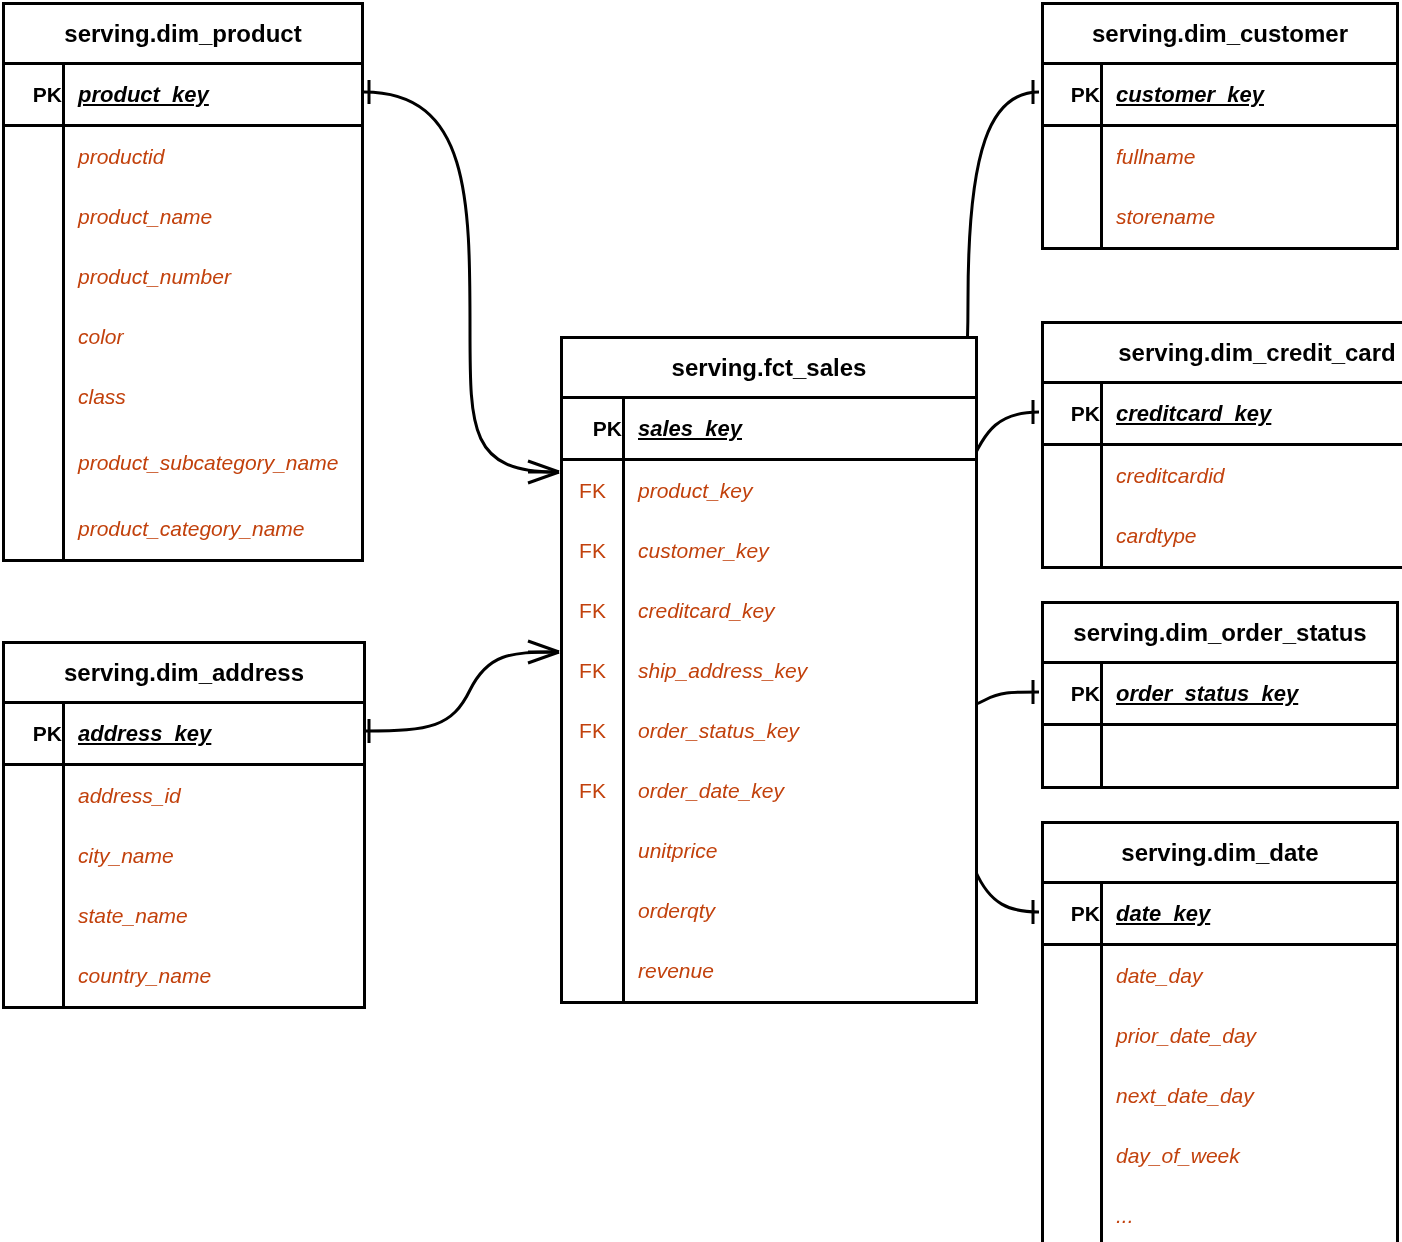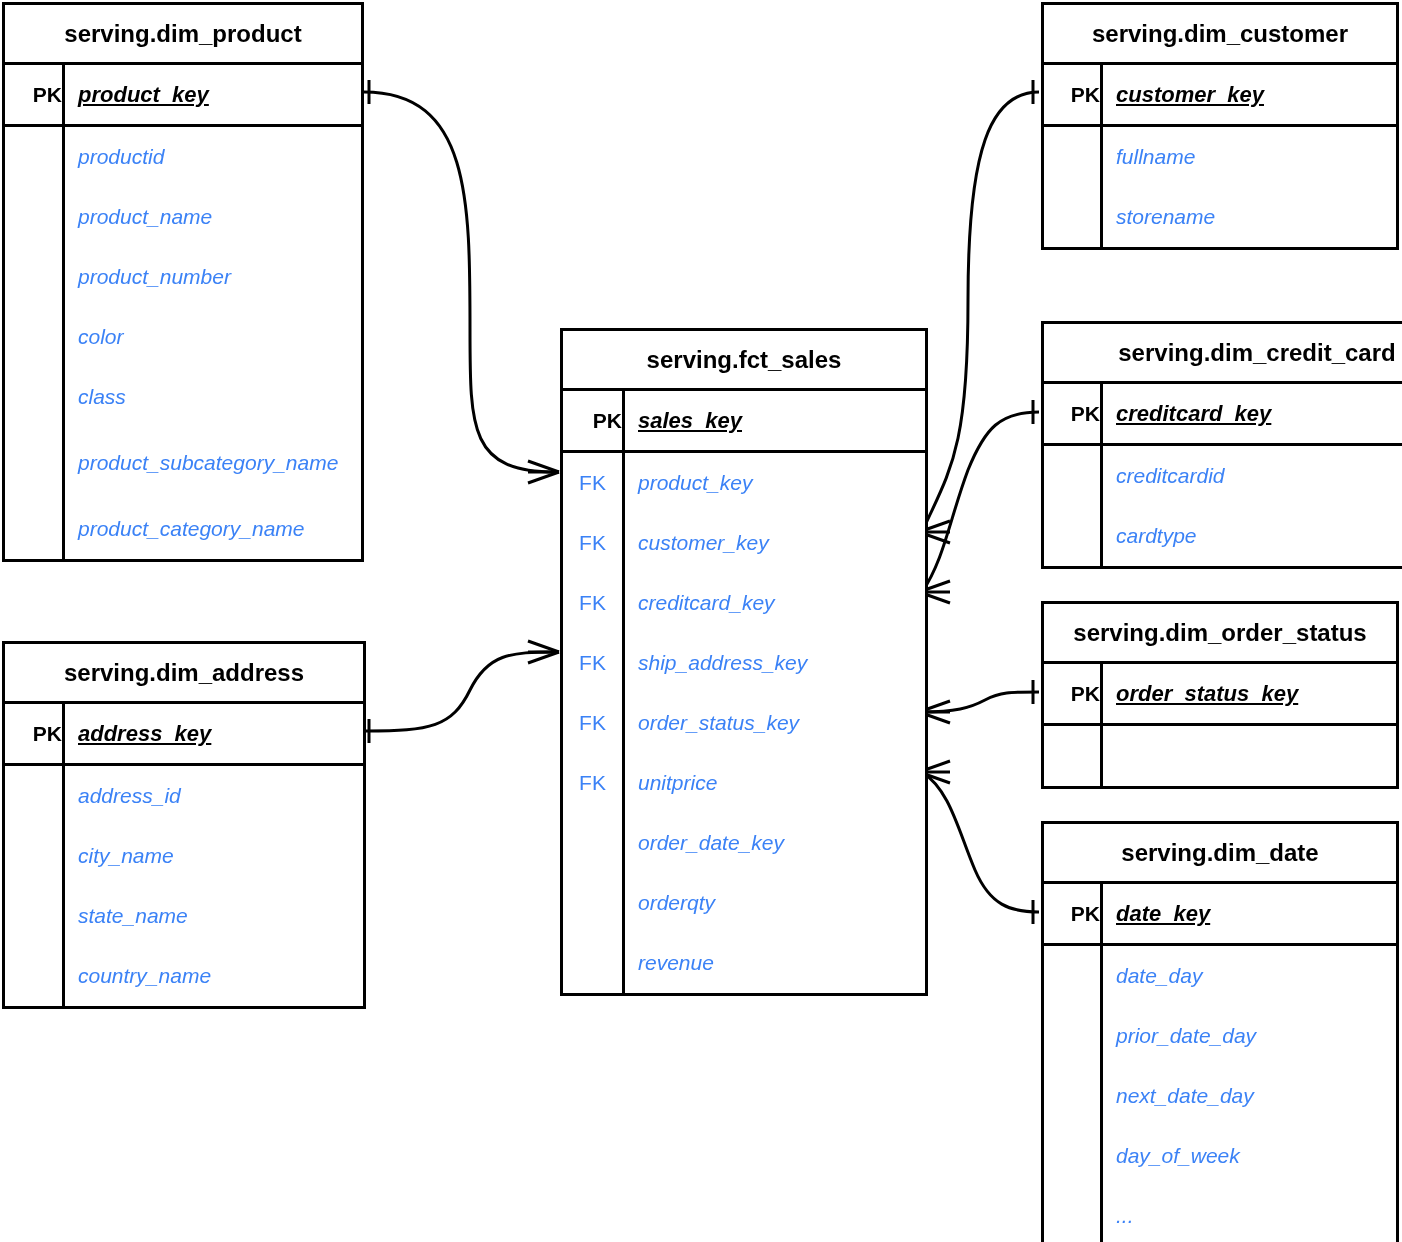--- a/index.html
+++ b/index.html
@@ -72,21 +72,21 @@
     text-decoration: underline;
     line-height: 59px;
     height: 59px;
     padding-left: 13px;
     white-space: nowrap;
   }
   .row {
     height: 60px;
     line-height: 60px;
     font-size: 21px;
-    color: #3b82f6;
+    color: #c2410c;
     white-space: nowrap;
   }
   .keycol .row { text-align: center; }
   .fieldcol .row { padding-left: 13px; }
   .row.wrap {
     line-height: 1.18;
     white-space: normal;
     display: flex;
     flex-direction: column;
     justify-content: center;
@@ -211,21 +211,21 @@
       </div>
       <div class="fieldcol">
         <div class="row">address_id</div>
         <div class="row">city_name</div>
         <div class="row">state_name</div>
         <div class="row">country_name</div>
       </div>
     </div>
   </div>
 
-  <div class="entity" style="left:560px; top:328px; width:368px;">
+  <div class="entity" style="left:560px; top:336px; width:418px;">
     <div class="ent-title">serving.fct_sales</div>
     <div class="ent-pkrow">
       <div class="keycol" style="width:62px;">
         <div class="pk-tag">PK</div>
       </div>
       <div class="fieldcol">
         <div class="pk-name">sales_key</div>
       </div>
     </div>
     <div class="ent-body">
@@ -239,22 +239,22 @@
         <div class="row empty"></div>
         <div class="row empty"></div>
         <div class="row empty"></div>
       </div>
       <div class="fieldcol">
         <div class="row">product_key</div>
         <div class="row">customer_key</div>
         <div class="row">creditcard_key</div>
         <div class="row">ship_address_key</div>
         <div class="row">order_status_key</div>
+        <div class="row">order_date_key</div>
         <div class="row">unitprice</div>
-        <div class="row">order_date_key</div>
         <div class="row">orderqty</div>
         <div class="row">revenue</div>
       </div>
     </div>
   </div>
 
   <div class="entity" style="left:1041px; top:2px; width:358px;">
     <div class="ent-title">serving.dim_customer</div>
     <div class="ent-pkrow">
       <div class="keycol" style="width:59px;">

